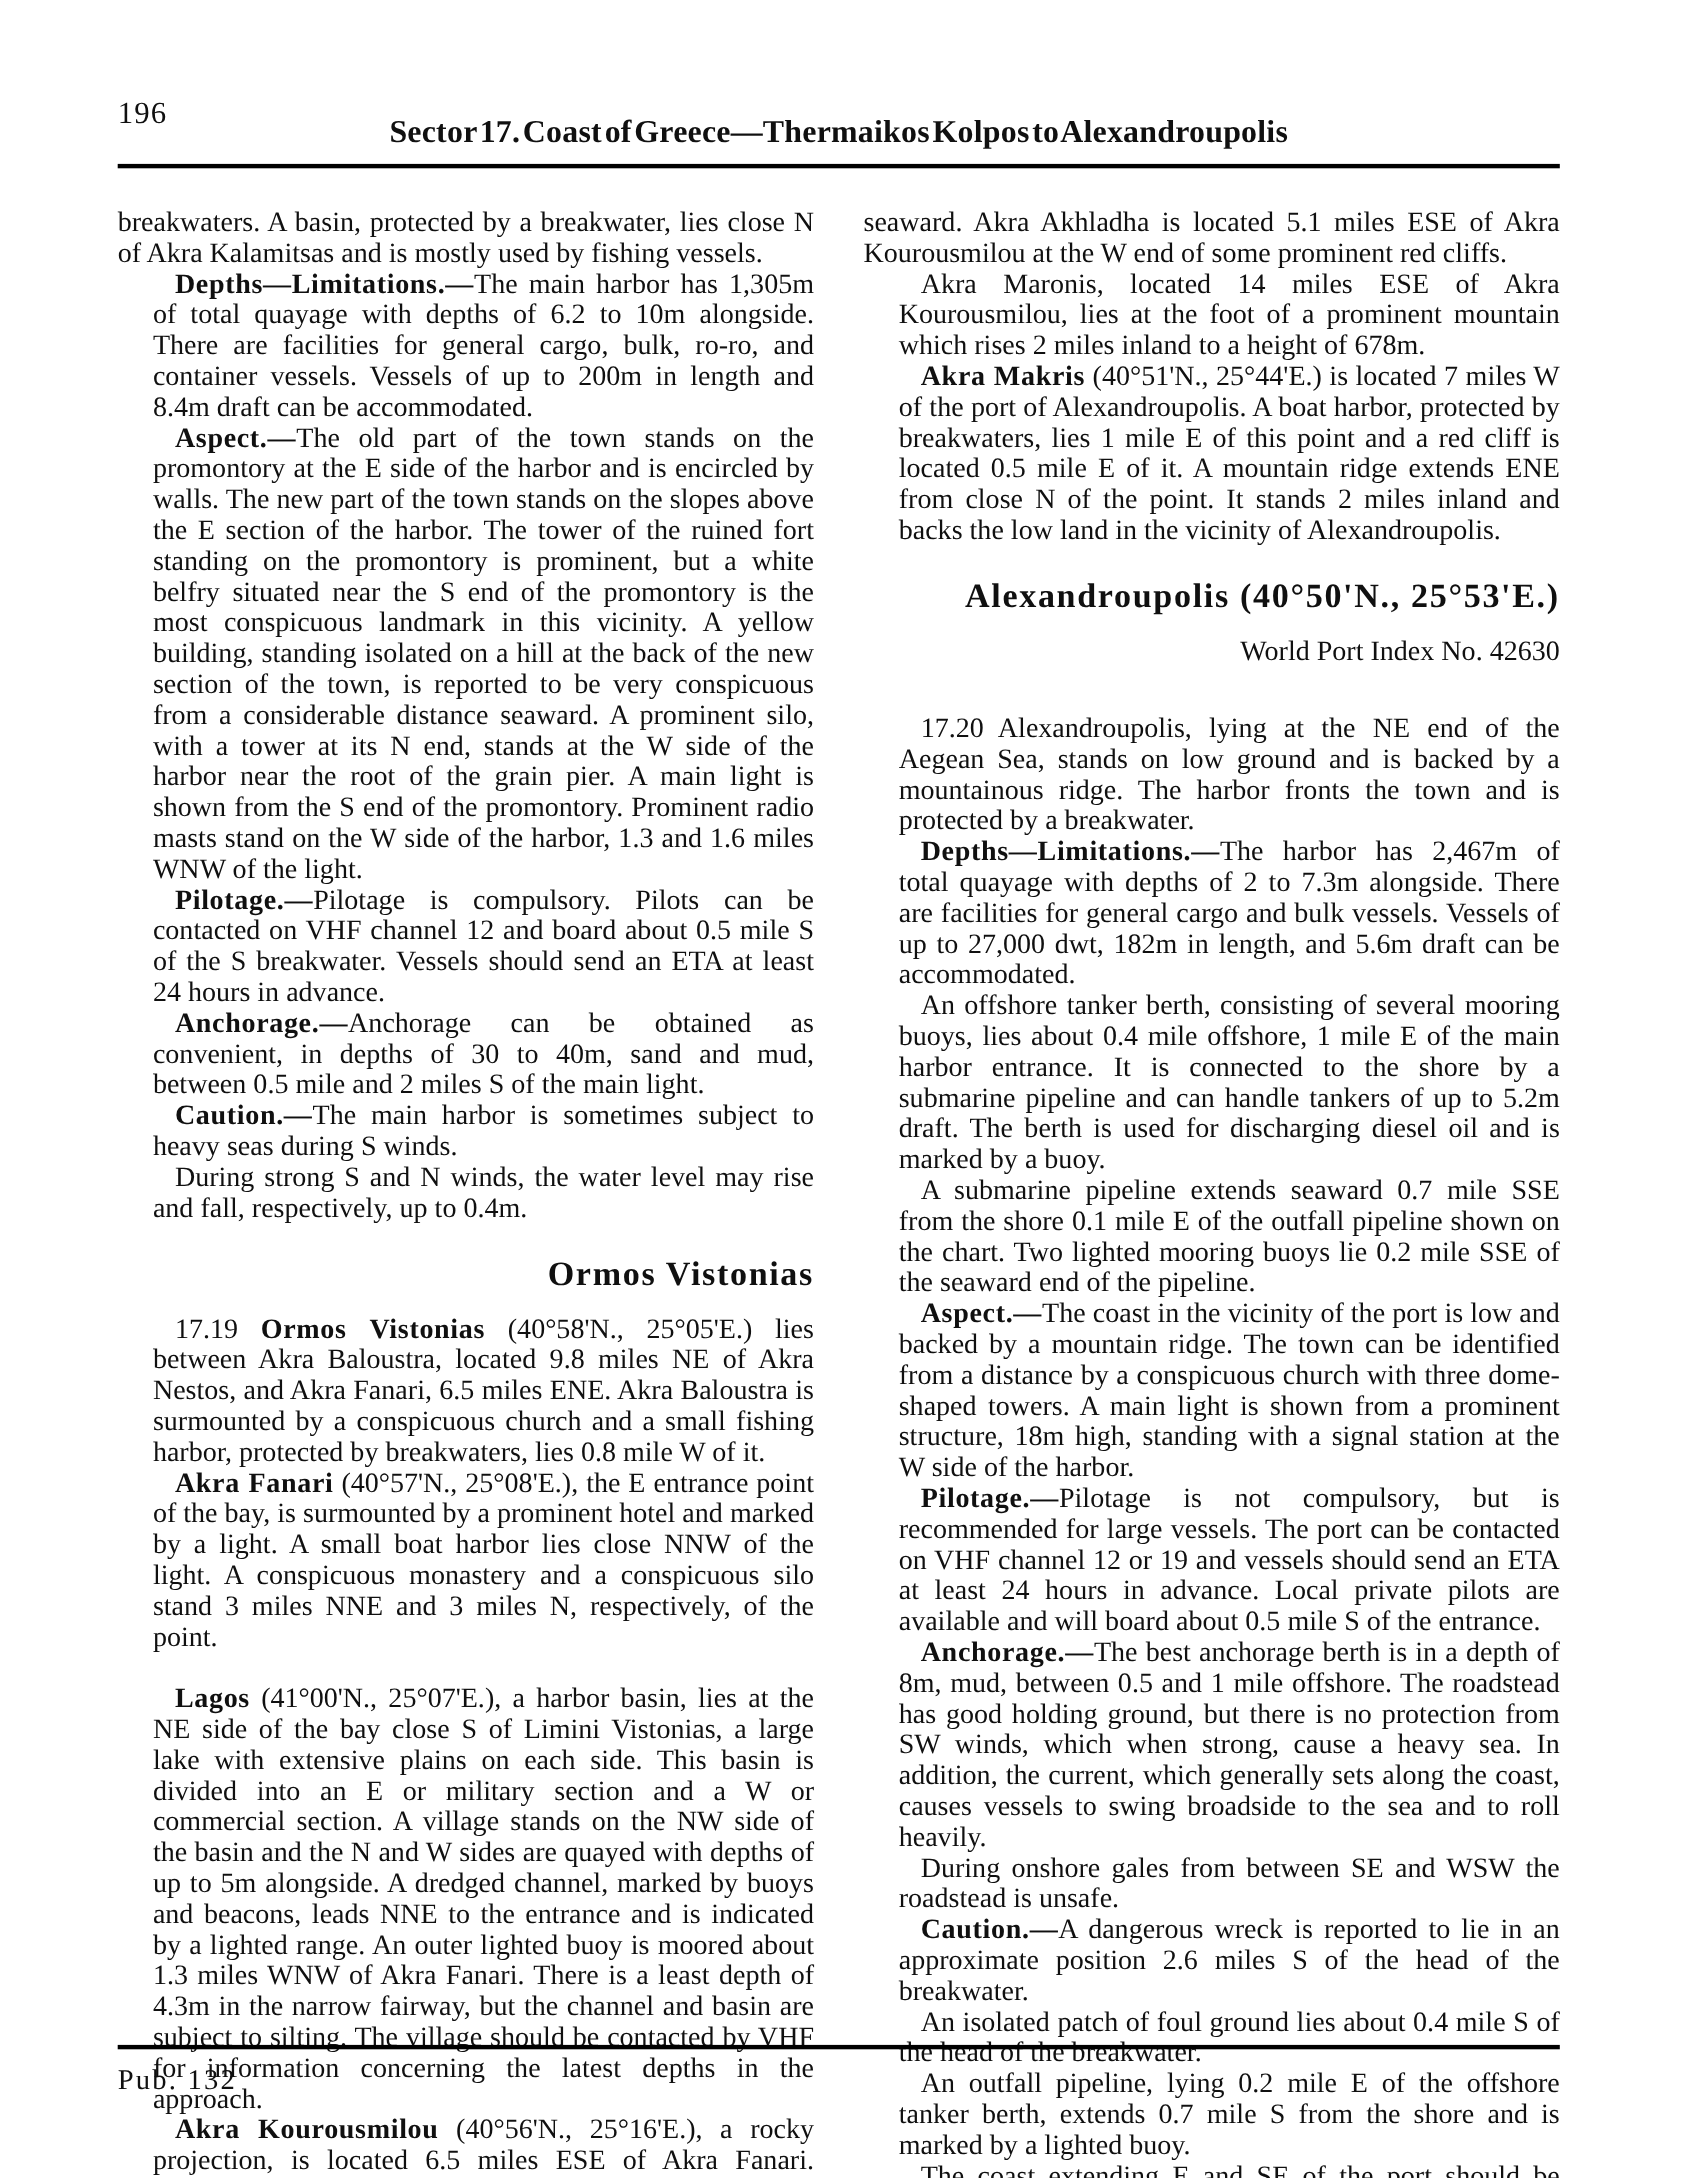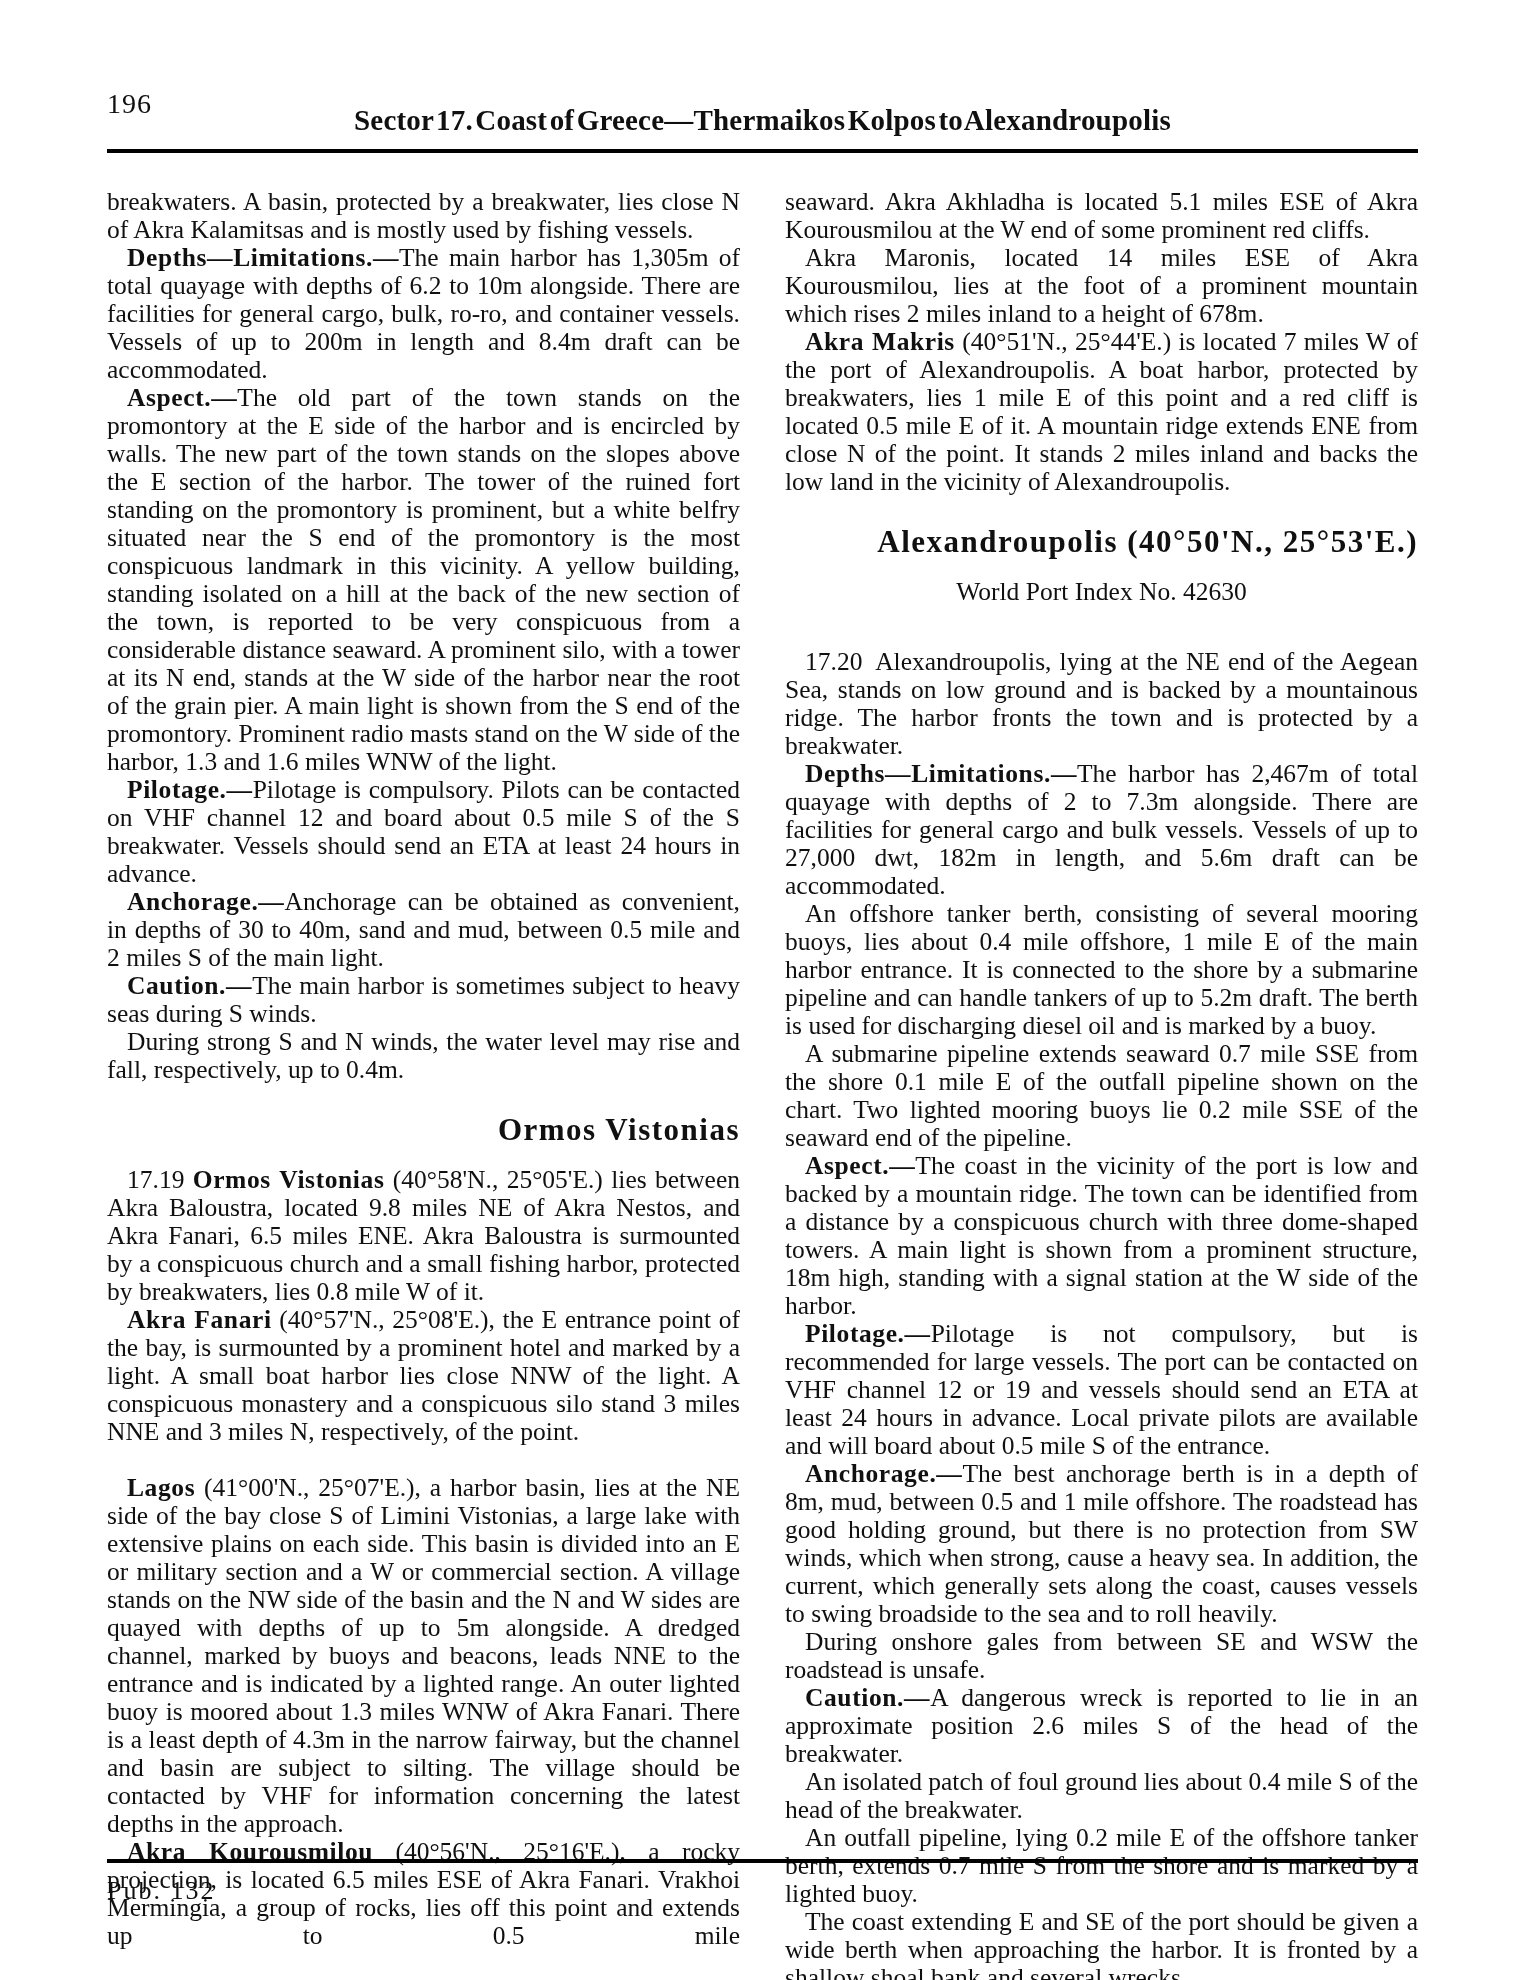--- a/index.html
+++ b/index.html
@@ -20,27 +20,27 @@
   .rule{position:absolute;left:107px;width:1311px;height:4px;background:#000;}
   .rule-top{top:149px;}
   .rule-bottom{top:1859px;}
   .columns{
     position:absolute;top:188px;left:107px;width:1311px;
     display:flex;gap:45px;align-items:flex-start;
   }
   .col{width:633px;font-size:25.5px;line-height:28px;}
   .para{margin:0;text-align:justify;}
   .para .b{font-weight:bold;letter-spacing:0.6px;}
-  .ind{text-indent:20px;}
+  .ind{text-indent:20px;margin-left:32px;}
   .cont{text-align-last:justify;}
   .h2{
     font-size:31px;line-height:36px;font-weight:bold;letter-spacing:1.5px;
     margin:28px 0 18px 0;text-align:right;
   }
-  .wpi{margin:0 0 42px 0;text-align:center;}
+  .wpi{margin:0 0 42px 0;text-align:right;}
   .gap{height:28px;}
   .footer-pub{
     position:absolute;top:1876px;left:107px;
     font-size:26px;letter-spacing:2px;
   }
 </style>
 </head>
 <body>
 
 <div class="page">

